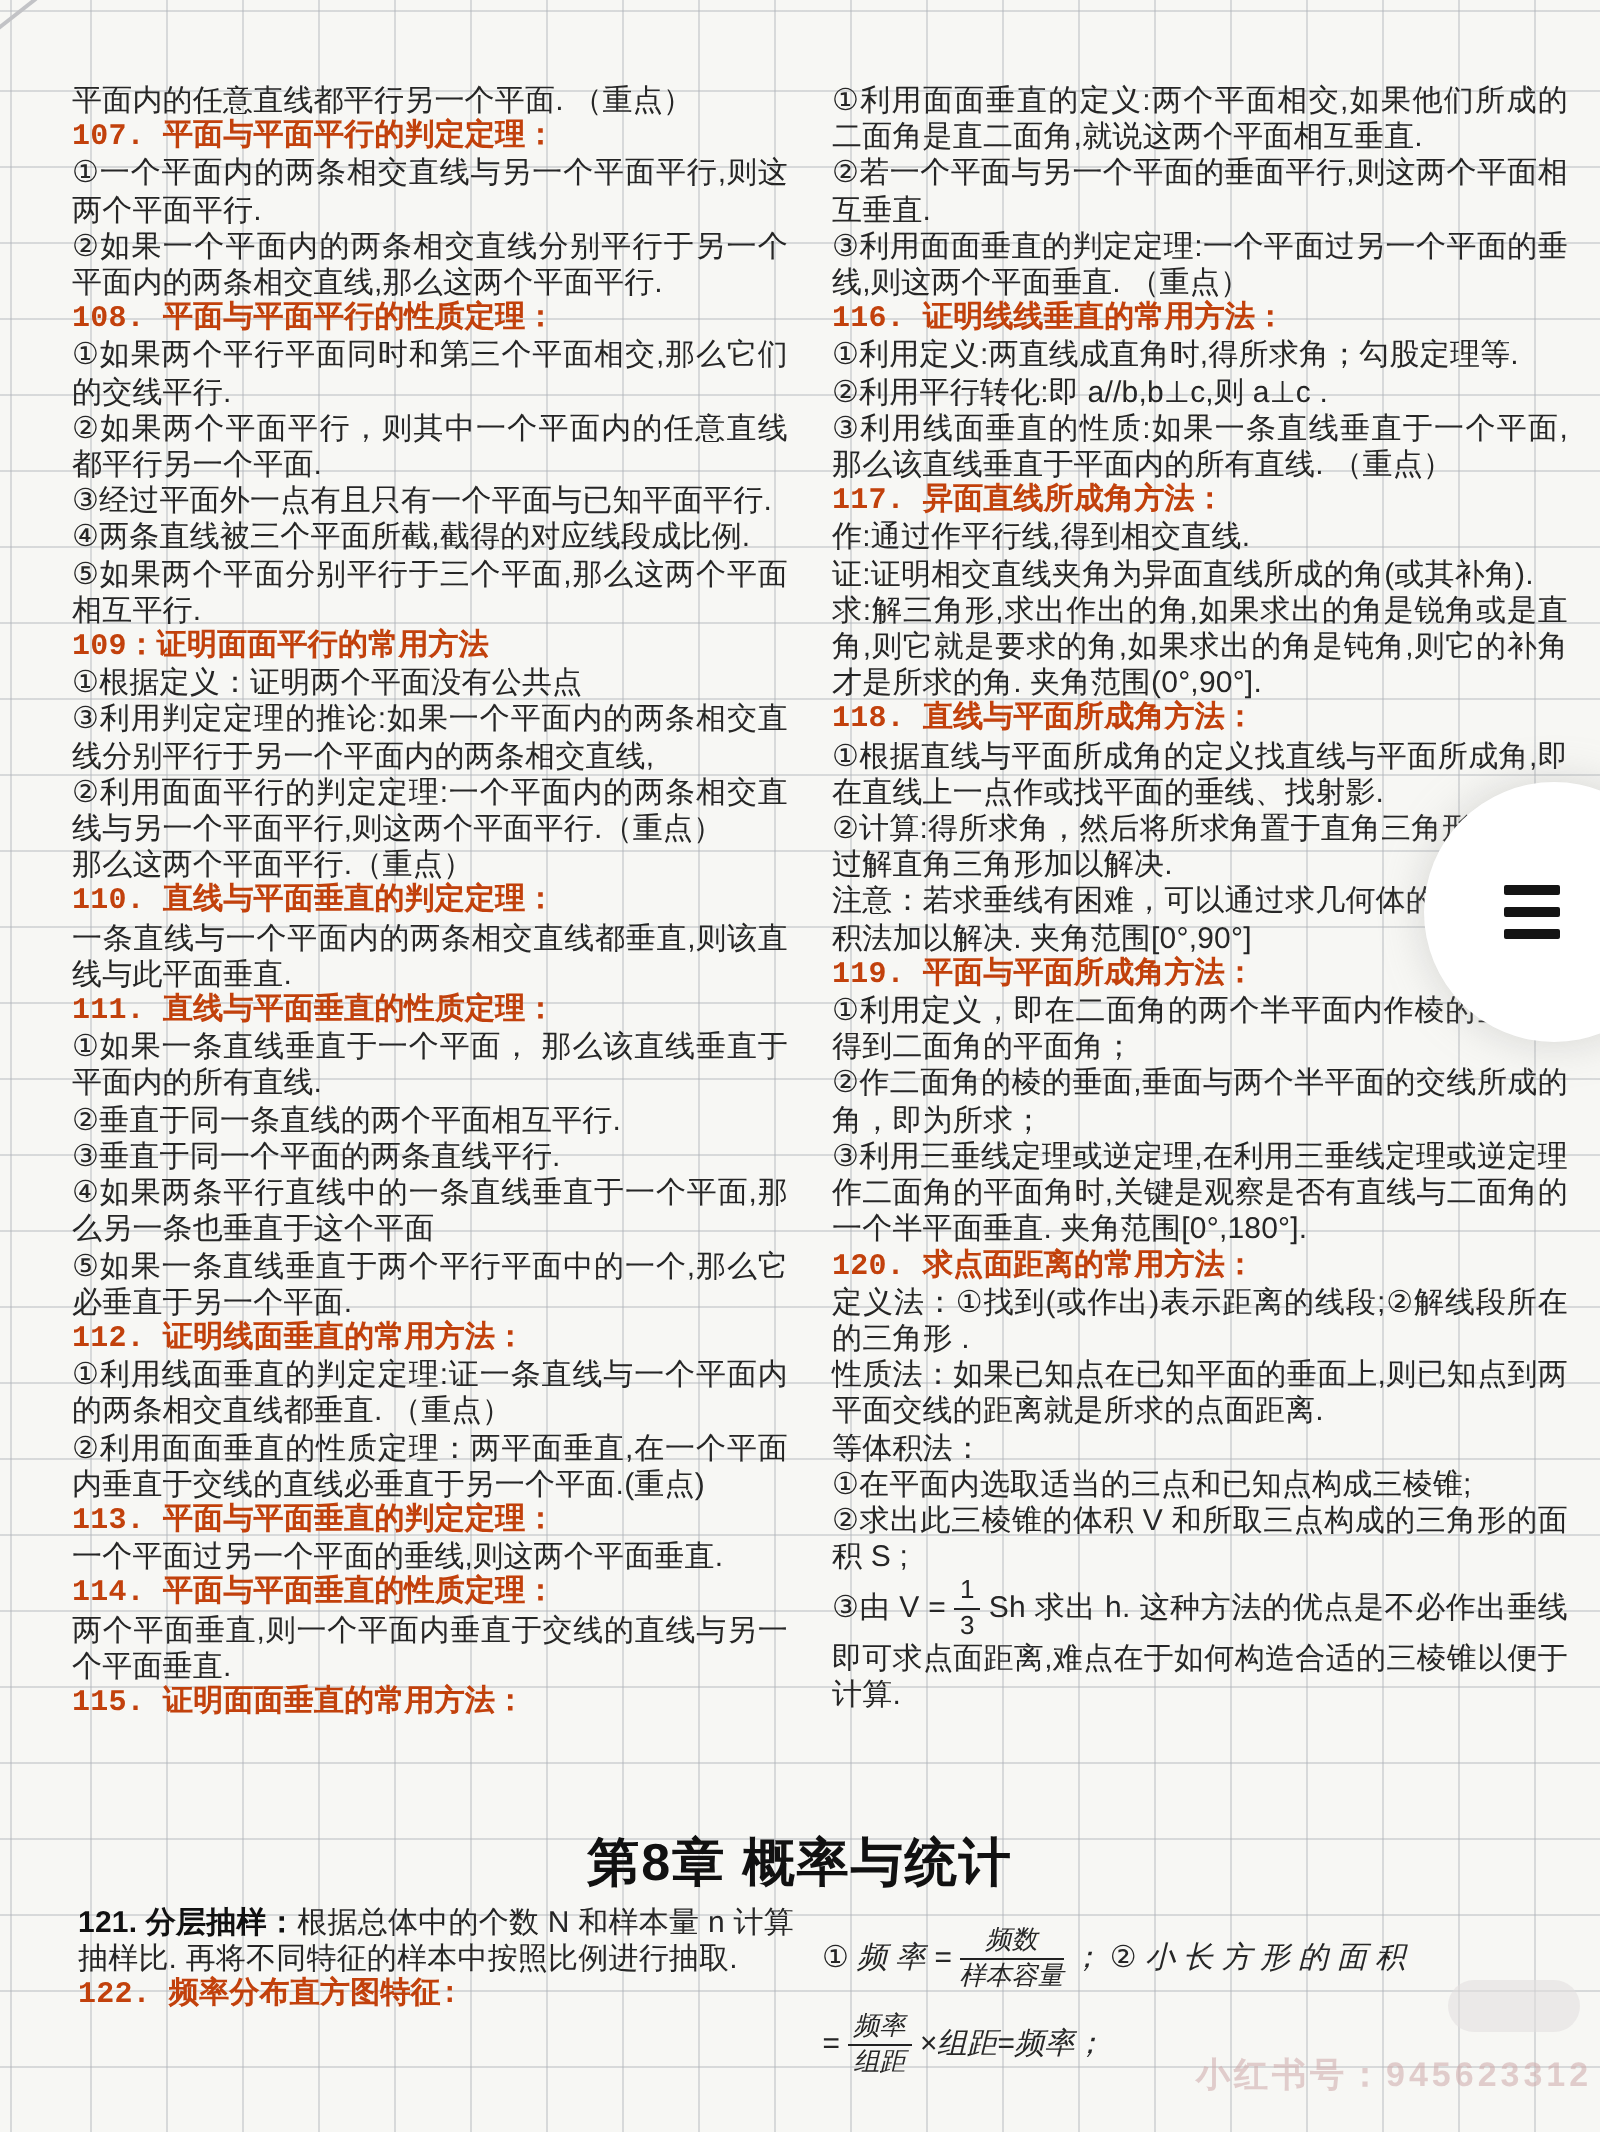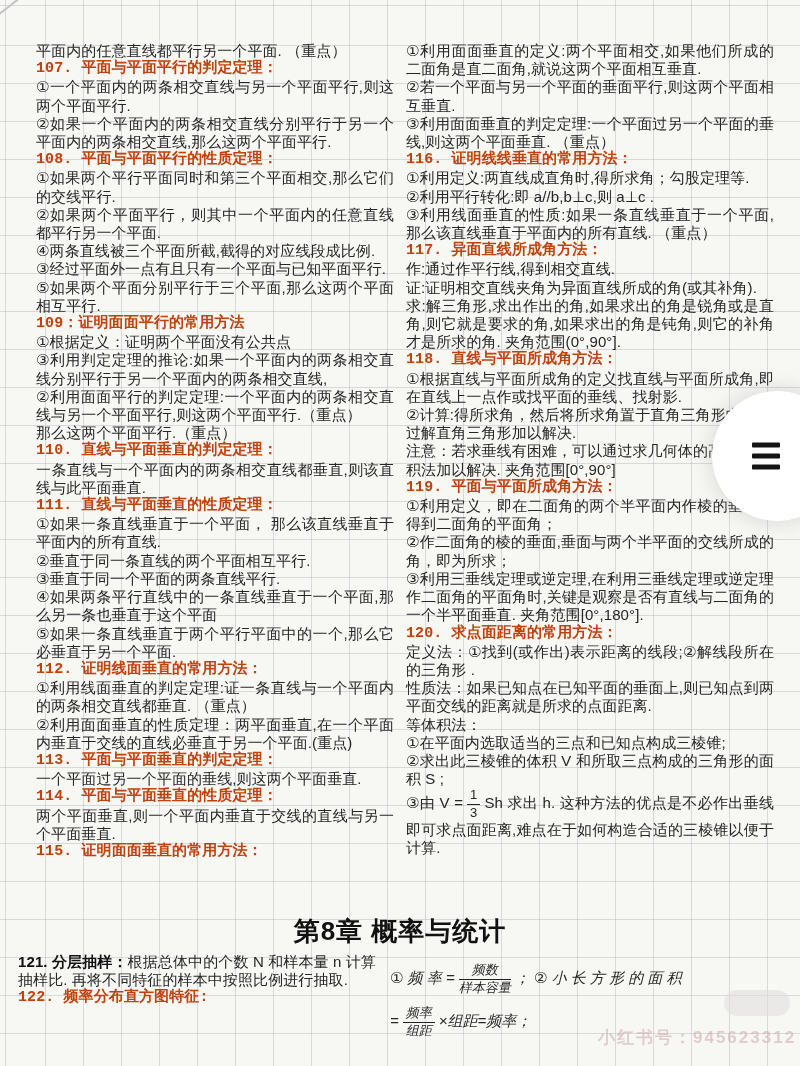--- a/index.html
+++ b/index.html
@@ -8,28 +8,28 @@
     font-family:"Liberation Sans","DejaVu Sans",sans-serif;
     color:#262626;
     background-color:#f7f7f4;
     background-image:
       repeating-linear-gradient(to right, transparent 0px, transparent 37px, rgba(176,180,186,0.45) 37px, rgba(176,180,186,0.45) 38px),
       repeating-linear-gradient(to bottom, transparent 0px, transparent 37px, rgba(176,180,186,0.45) 37px, rgba(176,180,186,0.45) 38px);
     background-position:8px 8px;
   }
   .page{position:relative;width:800px;height:1066px;}
   .edge-mark{position:absolute;left:-7px;top:7px;width:28px;height:2px;background:#c2c3c6;transform:rotate(-38deg);}
-  .top-section{display:flex;gap:12px;padding:42px 0 0 36px;height:866px;overflow:hidden;box-sizing:content-box;}
+  .top-section{display:flex;gap:22px;padding:42px 0 0 36px;height:866px;overflow:hidden;box-sizing:content-box;}
   .col{width:358px;}
   .col-right{width:368px;}
   .para{margin:0;font-size:15px;line-height:18.2px;text-align:justify;letter-spacing:0.1px;}
   .para.head{font-weight:700;color:#c2410c;font-family:Liberation Mono, monospace;}
   .para b{font-weight:700;color:#111;}
   .chapter{margin:6px 0 2px 0;text-align:center;font-size:26px;font-weight:700;color:#111;letter-spacing:1px;}
-  .bottom-section{display:flex;gap:14px;padding-left:18px;margin-top:4px;}
+  .bottom-section{display:flex;gap:14px;padding-left:18px;margin-top:4px;justify-content:center;}
   .formula-col{padding-top:10px;font-size:15px;line-height:26px;font-style:italic;}
   .formula-line{margin:0 0 10px 0;white-space:nowrap;}
   .frac{display:inline-block;vertical-align:middle;text-align:center;font-size:13px;line-height:1.15;margin:0 4px;}
   .frac .num{display:block;border-bottom:1.3px solid #222;padding:0 3px 1px 3px;}
   .frac .den{display:block;padding-top:1px;}
   .fab{
     position:absolute;left:712px;top:391px;width:130px;height:130px;border-radius:50%;
     background:#ffffff;box-shadow:0 0 22px rgba(150,150,150,0.35);
   }
   .hamburger{position:absolute;left:40px;top:50%;transform:translateY(-50%);}
@@ -45,22 +45,22 @@
 
   <div class="top-section">
     <div class="col" id="left-col">
         <p class="para"><span>平面内的任意直线都平行另一个平面. （重点）</span></p>
         <p class="para head"><span>107. 平面与平面平行的判定定理：</span></p>
         <p class="para"><span>①一个平面内的两条相交直线与另一个平面平行,则这两个平面平行.</span></p>
         <p class="para"><span>②如果一个平面内的两条相交直线分别平行于另一个平面内的两条相交直线,那么这两个平面平行.</span></p>
         <p class="para head"><span>108. 平面与平面平行的性质定理：</span></p>
         <p class="para"><span>①如果两个平行平面同时和第三个平面相交,那么它们的交线平行.</span></p>
         <p class="para"><span>②如果两个平面平行，则其中一个平面内的任意直线都平行另一个平面.</span></p>
+        <p class="para"><span>③经过平面外一点有且只有一个平面与已知平面平行.</span></p>
         <p class="para"><span>④两条直线被三个平面所截,截得的对应线段成比例.</span></p>
-        <p class="para"><span>③经过平面外一点有且只有一个平面与已知平面平行.</span></p>
         <p class="para"><span>⑤如果两个平面分别平行于三个平面,那么这两个平面相互平行.</span></p>
         <p class="para head"><span>109：证明面面平行的常用方法</span></p>
         <p class="para"><span>①根据定义：证明两个平面没有公共点</span></p>
         <p class="para"><span>③利用判定定理的推论:如果一个平面内的两条相交直线分别平行于另一个平面内的两条相交直线,</span></p>
         <p class="para"><span>②利用面面平行的判定定理:一个平面内的两条相交直线与另一个平面平行,则这两个平面平行.（重点）</span></p>
         <p class="para"><span>那么这两个平面平行.（重点）</span></p>
         <p class="para head"><span>110. 直线与平面垂直的判定定理：</span></p>
         <p class="para"><span>一条直线与一个平面内的两条相交直线都垂直,则该直线与此平面垂直.</span></p>
         <p class="para head"><span>111. 直线与平面垂直的性质定理：</span></p>
         <p class="para"><span>①如果一条直线垂直于一个平面， 那么该直线垂直于平面内的所有直线.</span></p>

